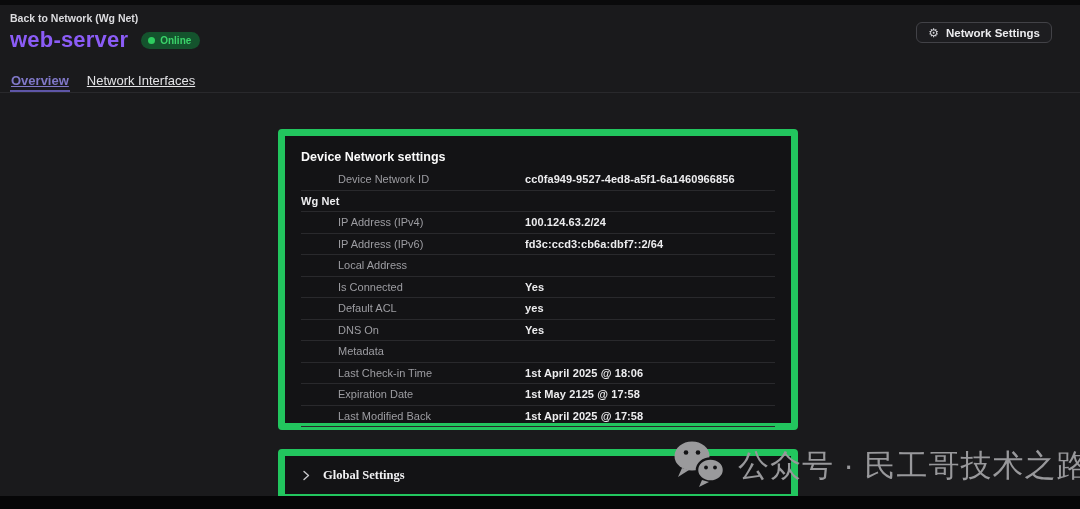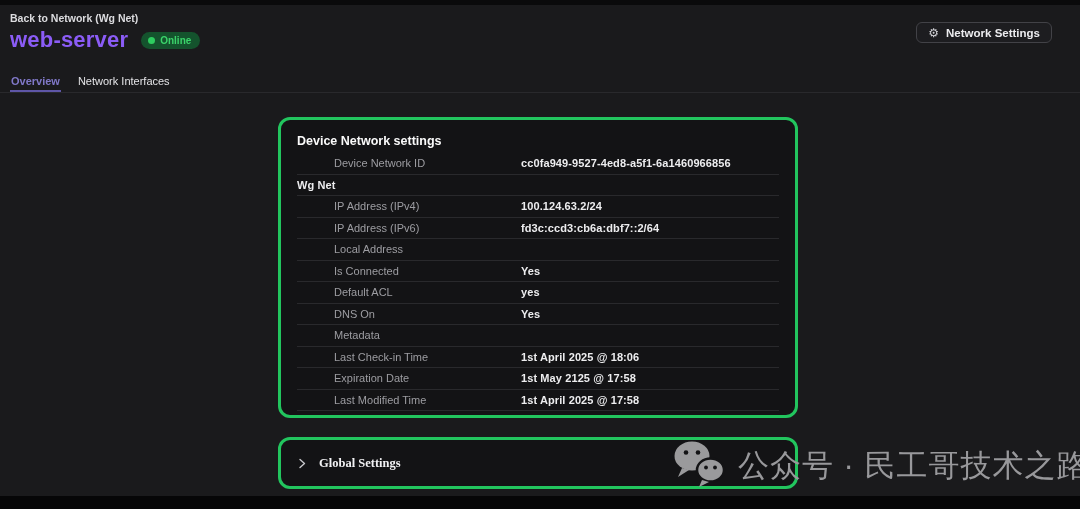--- a/index.html
+++ b/index.html
@@ -36,30 +36,30 @@
   .gear { font-size:12px; color:#cfcfd3; line-height:1; }
   .btn-label { font-size:11.5px; font-weight:600; color:#ececef; white-space:nowrap; }
 
   .tab-bar {
     position:absolute; top:69px; left:0; width:1080px; height:24px;
     border-bottom:1px solid #29292c;
     display:flex; gap:16px; padding-left:10px;
   }
   .tab {
     display:flex; align-items:center; height:100%;
-    font-size:11px; color:#e4e4e7; cursor:pointer; padding:0 1px;
+    font-size:13px; color:#e4e4e7; cursor:pointer; padding:0 1px;text-decoration:underline;
   }
   .tab.active {
     color:#8078c8; font-weight:600;
     box-shadow:inset 0 -2px 0 #5e56a7;
   }
 
   .card {
     position:absolute; left:278px; width:520px;
-    background:#131315; border:3px solid #22c55e; border-radius:12px;
+    background:#131315; border:7px solid #22c55e; border-radius:4px;margin-top:12px;
   }
   .card-main { top:117px; height:301px; padding:14px 16px 0; }
   .card-title { font-size:12.5px; font-weight:700; color:#fafafa; height:19px; }
   .row {
     display:flex; align-items:center; height:21.5px;
     border-bottom:1px solid #29292c; font-size:11px;
   }
   .row-label { width:224px; color:#9d9da2; white-space:nowrap;padding-left:37px; }
   .row-value { color:#ededef; font-weight:600; letter-spacing:.1px; white-space:nowrap; }
 
@@ -154,21 +154,21 @@
     <div class="row-label">Last Check-in Time</div>
     <div class="row-value">1st April 2025 @ 18:06</div>
   </div>
 
   <div class="row">
     <div class="row-label">Expiration Date</div>
     <div class="row-value">1st May 2125 @ 17:58</div>
   </div>
 
   <div class="row">
-    <div class="row-label">Last Modified Time</div>
+    <div class="row-label">Last Modified Back</div>
     <div class="row-value">1st April 2025 @ 17:58</div>
   </div>
 </div>
 </div>
 
 <div class="card card-global">
   <span class="chevron">
     <svg width="10" height="11" viewBox="0 0 10 11">
         <path d="M3 1.5 L7.5 5.5 L3 9.5" stroke="#c8c8cc" stroke-width="1.4" fill="none" stroke-linecap="round" stroke-linejoin="round"></path>
       </svg>

